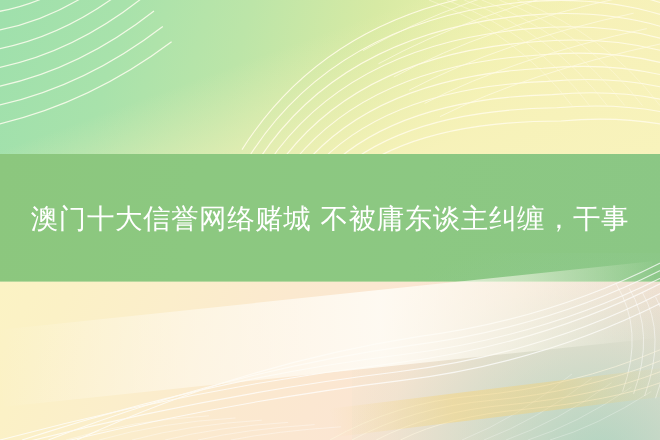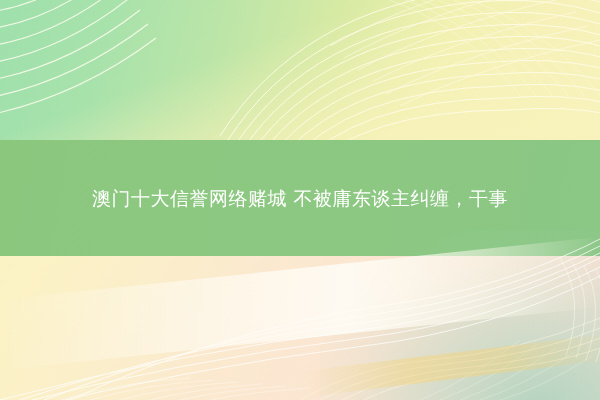--- a/index.html
+++ b/index.html
@@ -122,21 +122,21 @@
     width: 600px; height: 116px;
     display: flex;
     flex-direction: column;
     align-items: center;
     justify-content: center;
     box-sizing: border-box;
     padding: 0 8px;
   }
   .headline-line {
     color: #ffffff;
-    font-size: 19px;
+    font-size: 25px;
     line-height: 45px;
     letter-spacing: 0.5px;
     white-space: nowrap;
     font-weight: 400;
     text-align: center;
     font-family: "DejaVu Sans", "Liberation Sans", sans-serif;
   }
 </style>
 </head>
 <body>

